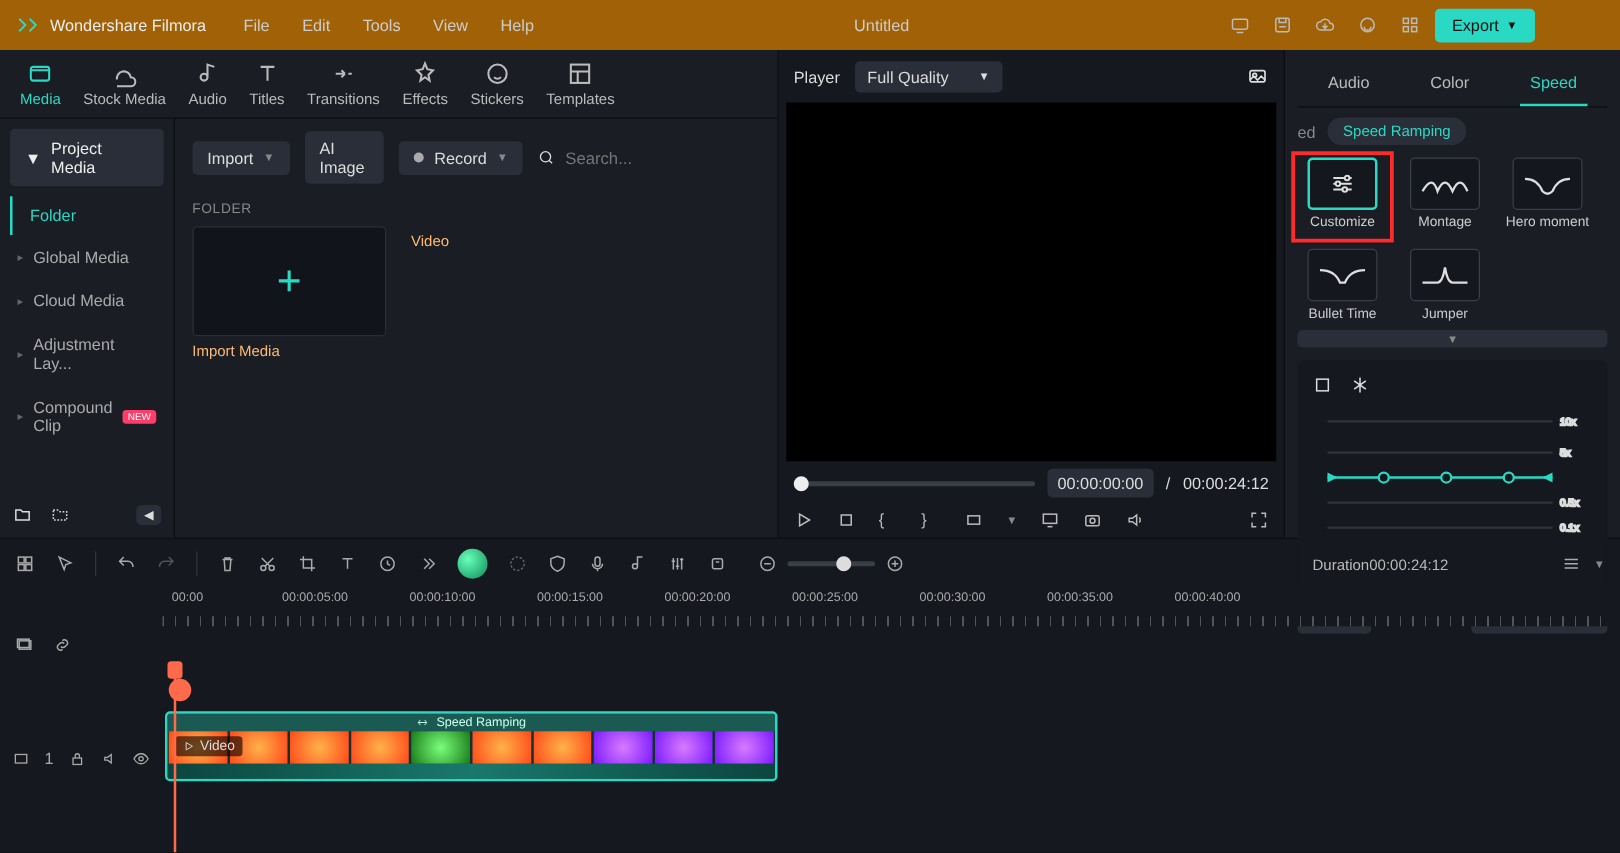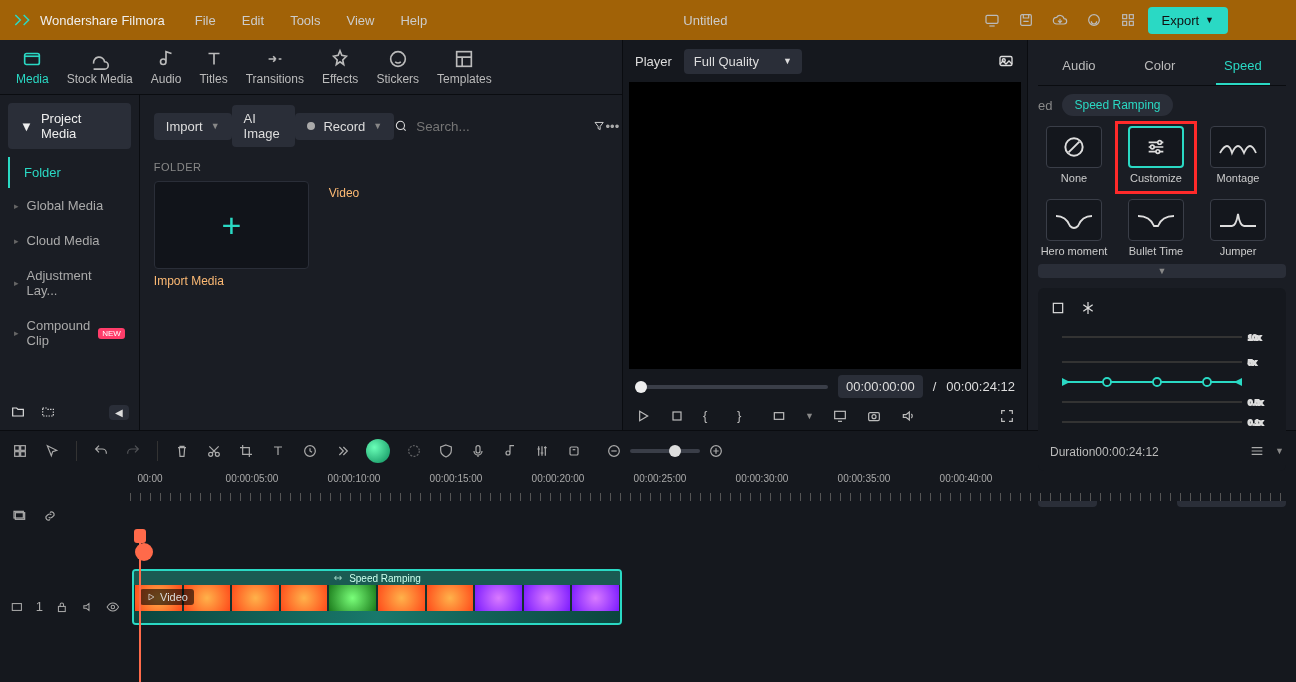--- a/index.html
+++ b/index.html
@@ -26,21 +26,21 @@
 .sidebar { width: 170px; background: #1a1d24; border-right: 1px solid #0a0c10; display: flex; flex-direction: column; }
 .side-head { background: #2a2e38; margin: 8px; padding: 8px 12px; border-radius: 4px; color: #eee; font-size: 13px; display: flex; align-items: center; gap: 8px; }
 .side-sub { padding: 8px 14px; color: #2ad9c4; font-size: 13px; border-left: 2px solid #2ad9c4; margin-left: 8px; }
 .side-item { padding: 10px 14px; color: #aaa; font-size: 13px; display: flex; align-items: center; gap: 8px; cursor: pointer; }
 .side-item .chev { font-size: 9px; color: #666; }
 .new-badge { background: #ff3d6a; color: #fff; font-size: 8px; padding: 1px 4px; border-radius: 3px; font-weight: normal; }
 .side-bottom { margin-top: auto; padding: 10px; display: flex; align-items: center; gap: 14px; }
 .side-bottom .collapse { margin-left: auto; background: #2a2e38; border-radius: 4px; padding: 2px 6px; font-size: 10px; }
 
 .content { flex: 1; padding: 10px 14px; display: flex; flex-direction: column; }
-.content-top { display: flex; gap: 0; align-items: center; }
+.content-top { display: flex; gap: 12px; align-items: center; }
 .drop-btn { background: #2a2e38; padding: 6px 12px; border-radius: 4px; display: flex; align-items: center; gap: 8px; font-size: 13px; color: #ddd; cursor: pointer; }
 .drop-btn .caret { font-size: 9px; color: #888; }
 .rec-dot { width: 8px; height: 8px; border-radius: 50%; border: 2px solid #aaa; background: #aaa; }
 .search-wrap { flex: 1; display: flex; align-items: center; gap: 8px; }
 .search-wrap input { background: transparent; border: none; outline: none; color: #ddd; flex: 1; }
 .folder-label { font-size: 11px; letter-spacing: 0.5px; color: #888; margin: 14px 0 8px; }
 .thumbs { display: flex; gap: 20px; }
 .thumb { width: 155px; }
 .thumb-box { width: 155px; height: 88px; background: #11141a; border-radius: 4px; position: relative; display: flex; align-items: center; justify-content: center; border: 1px solid #2a2e38; }
 .thumb-box.selected { border: 2px solid #2ad9c4; }
@@ -360,29 +360,20 @@
     <div class="insp-tabs">
       <div class="insp-tab">Audio</div>
       <div class="insp-tab">Color</div>
       <div class="insp-tab active">Speed</div>
     </div>
     <div class="sub-row">
       <span style="color:#888">ed</span>
       <span class="pill">Speed Ramping</span>
     </div>
     <div class="preset-grid">
-      <div class="preset">
-          <div class="preset-box">
-            <svg width="26" height="26" viewBox="0 0 24 24">
-              <circle cx="12" cy="12" r="8"></circle>
-              <path d="M7 17L17 7"></path>
-            </svg>
-          </div>
-          <span class="preset-label">None</span>
-        </div>
       <div class="preset sel hl">
           <div class="preset-box">
             <svg width="28" height="22" viewBox="0 0 24 24" stroke="#2ad9c4">
               <path d="M4 7h16M4 12h16M4 17h16"></path>
               <circle cx="16" cy="7" r="2" fill="#14171d"></circle>
               <circle cx="8" cy="12" r="2" fill="#14171d"></circle>
               <circle cx="14" cy="17" r="2" fill="#14171d"></circle>
             </svg>
           </div>
           <span class="preset-label">Customize</span>

